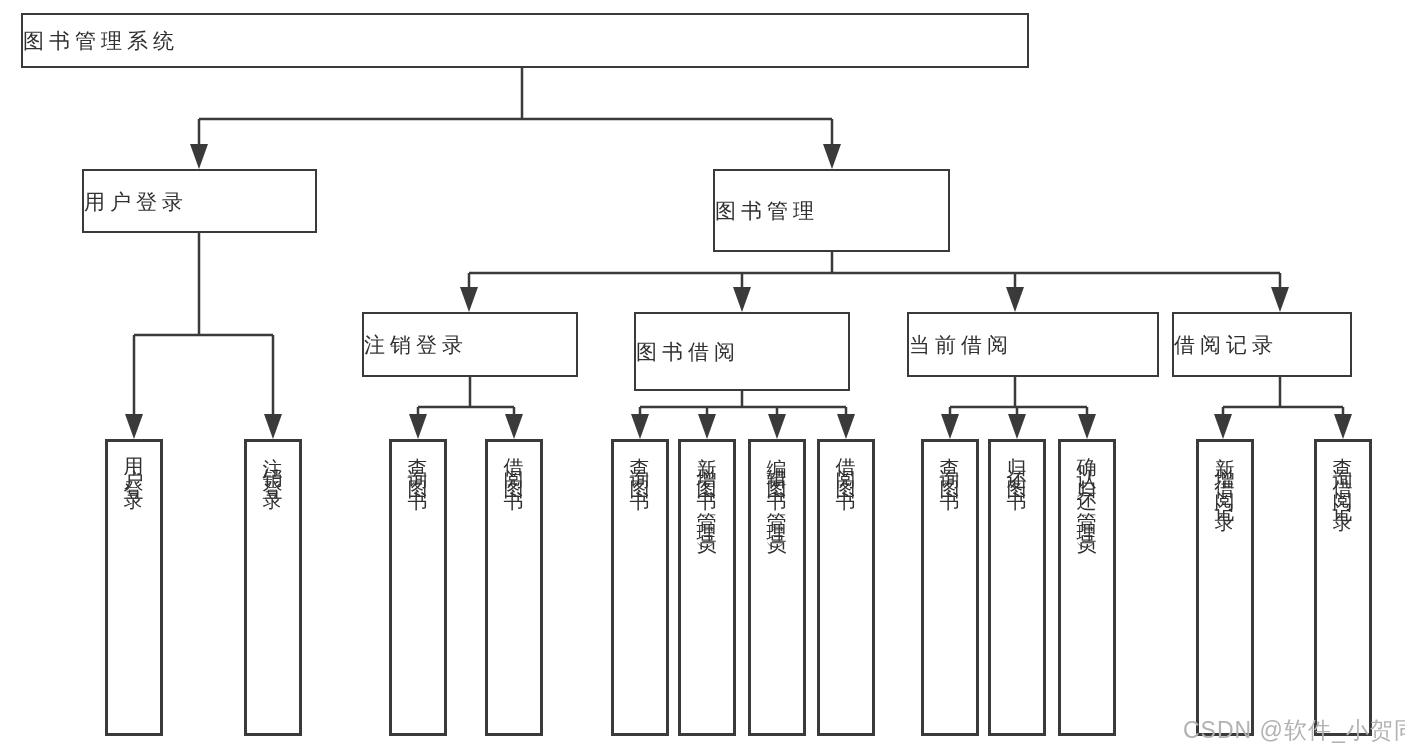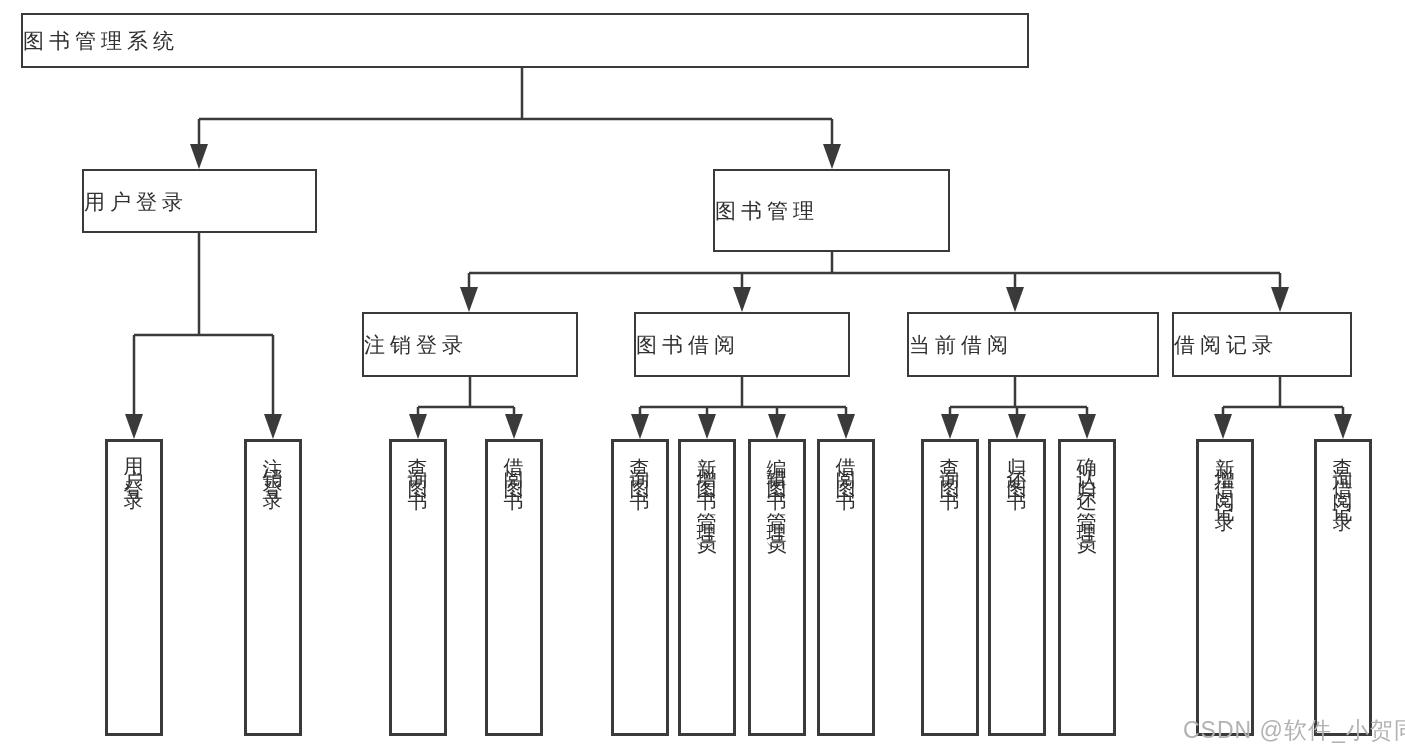--- a/index.html
+++ b/index.html
@@ -78,21 +78,21 @@
   <div class="node h" style="left:82px;top:169px;width:235px;height:64px">
     <span>用户登录</span>
   </div>
   <div class="node h" style="left:713px;top:169px;width:237px;height:83px">
     <span>图书管理</span>
   </div>
 
   <div class="node h" style="left:362px;top:312px;width:216px;height:65px">
     <span>注销登录</span>
   </div>
-  <div class="node h" style="left:634px;top:312px;width:216px;height:65px">
+  <div class="node h" style="left:634px;top:312px;width:216px;height:79px">
     <span>图书借阅</span>
   </div>
   <div class="node h" style="left:907px;top:312px;width:252px;height:65px">
     <span>当前借阅</span>
   </div>
   <div class="node h" style="left:1172px;top:312px;width:180px;height:65px">
     <span>借阅记录</span>
   </div>
 
   <div class="node leaf" style="left:105px;top:439px;width:58px;height:297px">

